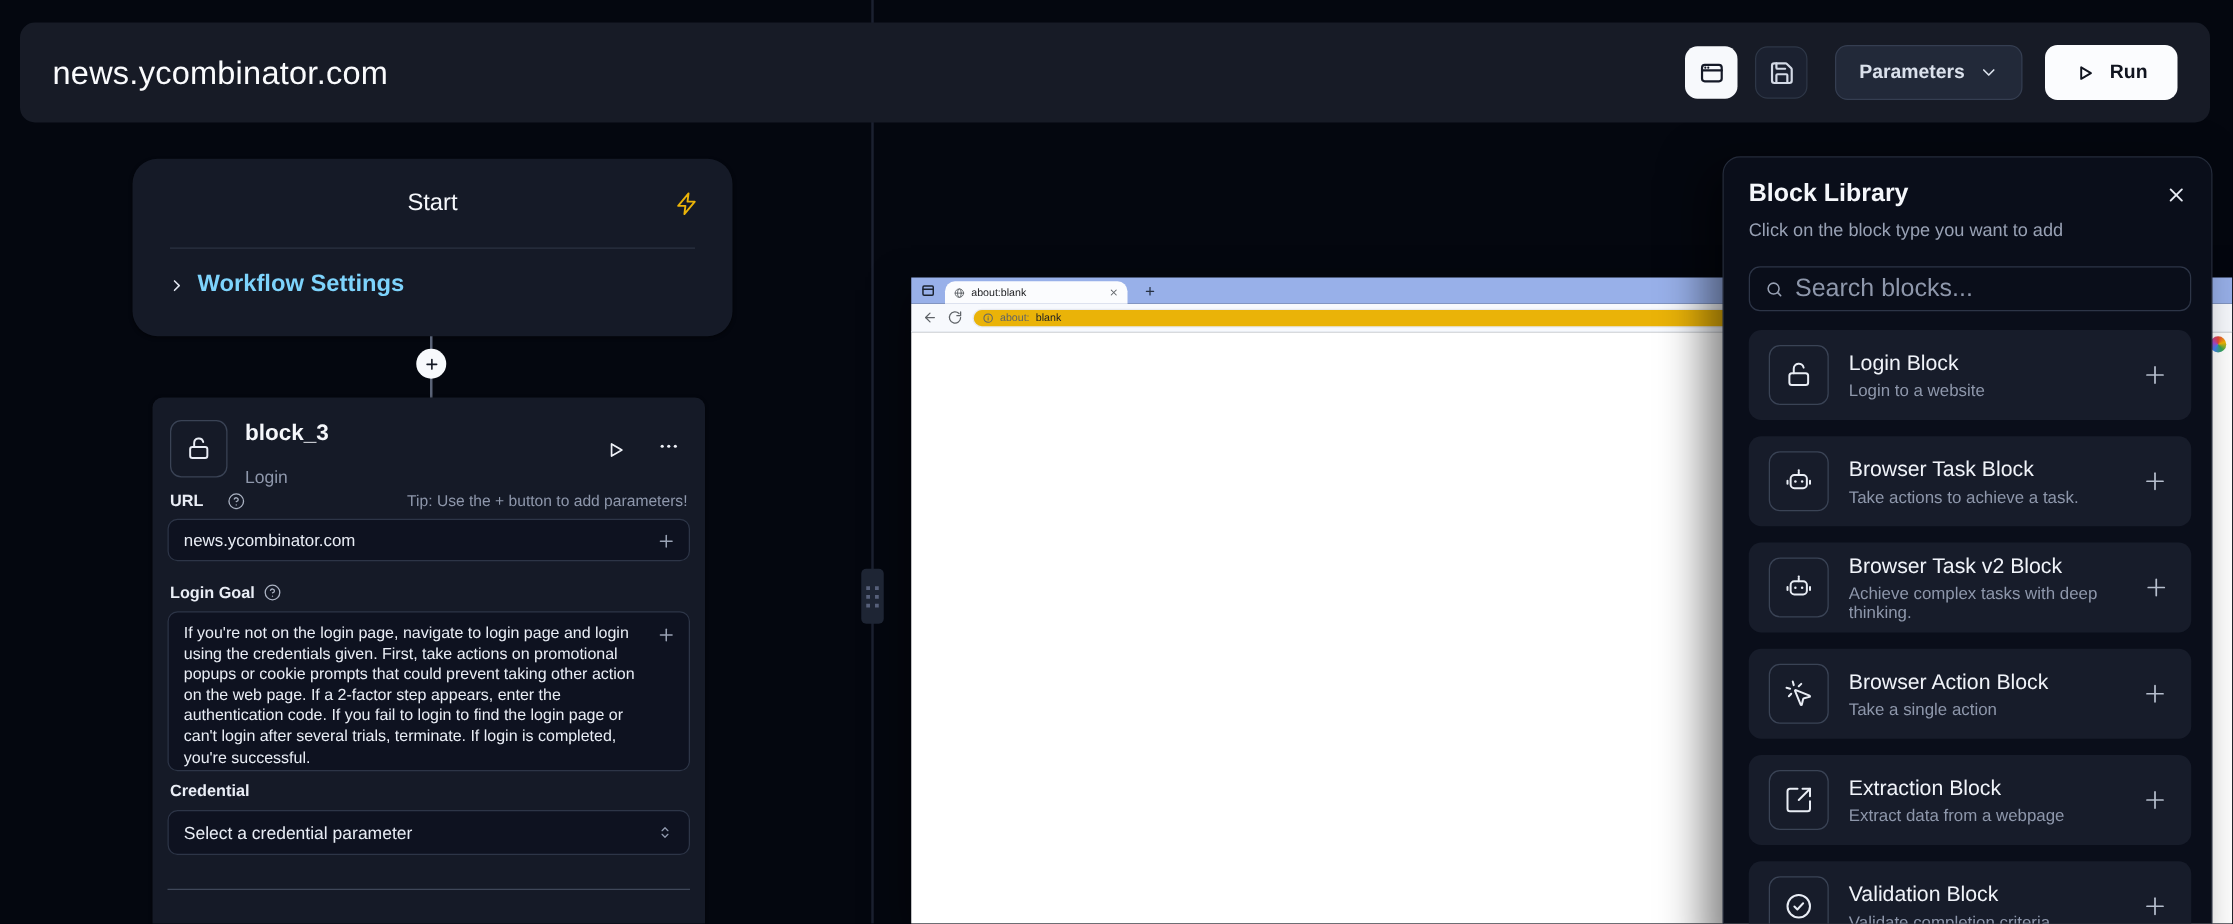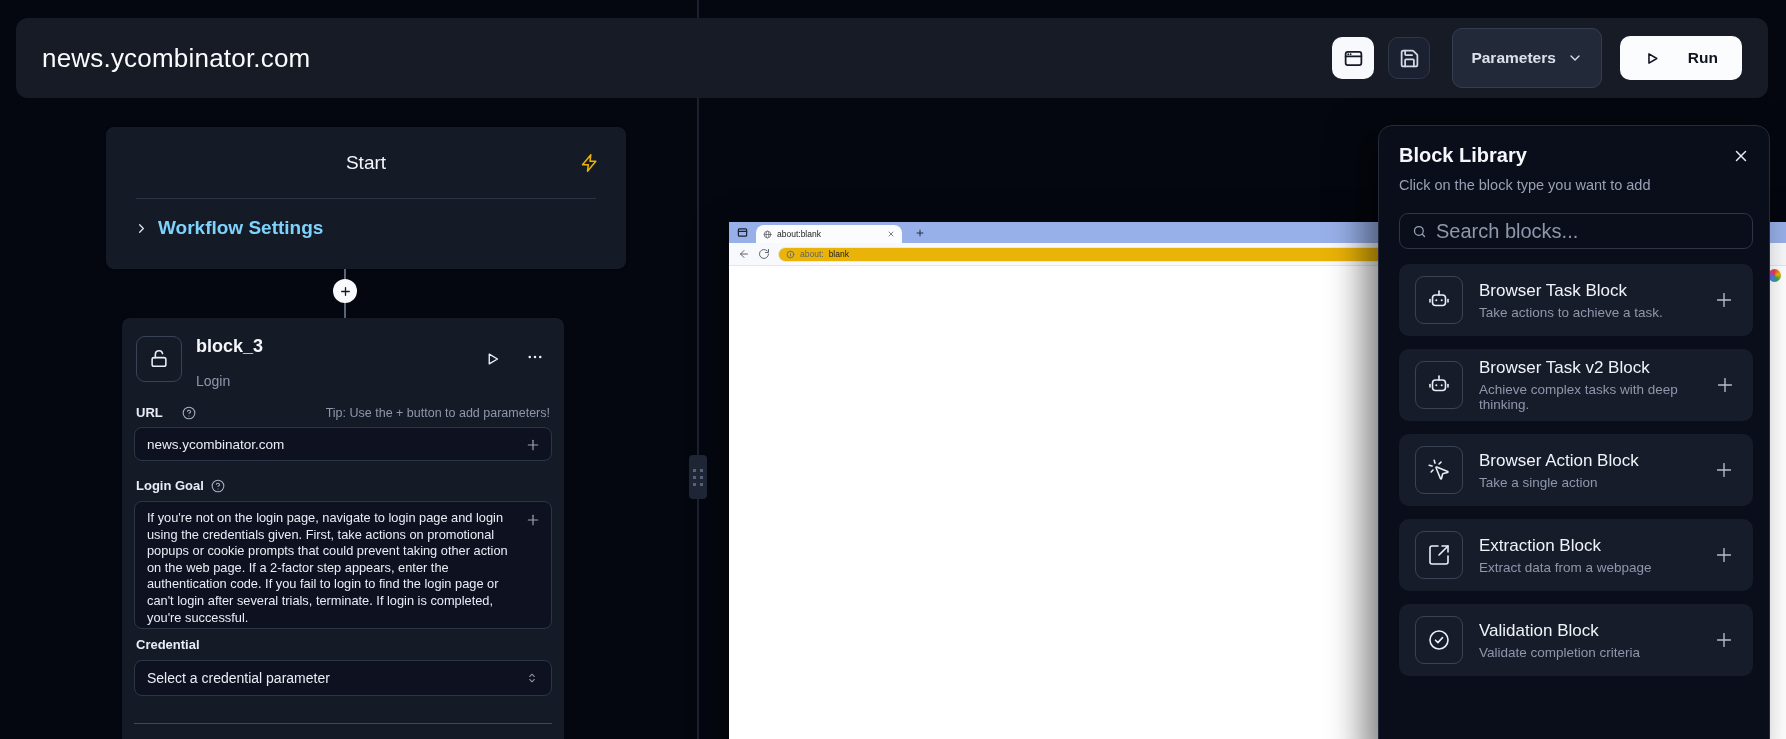--- a/index.html
+++ b/index.html
@@ -43,29 +43,29 @@
 
   
   .topbar { position:absolute; left:16px; top:18px; width:1752px; height:80px; background:#171b26; border-radius:12px;
             display:flex; align-items:center; padding:0 26px; z-index:5; }
   .tb-title { font-size:26px; font-weight:500; color:#fafbfd; letter-spacing:.2px; }
   .tb-actions { margin-left:auto; display:flex; align-items:center; gap:14px; }
   .icon-btn { width:42px; height:42px; border-radius:10px; display:flex; align-items:center; justify-content:center; }
   .icon-btn.white { background:#f7f9fc; color:#141927; }
   .icon-btn.dark { background:#1b2130; border:1px solid #2e3747; color:#d4dae6; }
   .icon-btn svg { width:21px; height:21px; }
-  .btn-params { height:60px; padding:0 18px; border-radius:10px; background:#222939; border:1px solid #353e51;
+  .btn-params { height:44px; padding:0 18px; border-radius:10px; background:#222939; border:1px solid #353e51;
                 display:flex; align-items:center; gap:11px; color:#dbe1ec; font-size:15.5px; font-weight:600; margin-left:8px; }
   .btn-params svg { width:16px; height:16px; }
   .btn-run { height:44px; padding:0 24px; border-radius:10px; background:#fbfcfe; color:#10141f; font-size:15.5px;
-             font-weight:700; display:flex; align-items:center; gap:27px; margin-left:4px; }
+             font-weight:700; display:flex; align-items:center; gap:11px; margin-left:4px; }
   .btn-run svg { width:17px; height:17px; stroke-width:2.2; }
 
   
-  .start-card { position:absolute; left:106px; top:127px; width:520px; height:142px; background:#151a27; border-radius:8px;
+  .start-card { position:absolute; left:106px; top:127px; width:480px; height:142px; background:#151a27; border-radius:20px;
                 box-shadow:0 1px 3px rgba(0,0,0,.4); z-index:2; }
   .start-head { position:relative; height:71px; display:flex; align-items:center; justify-content:center; }
   .start-title { font-size:19px; font-weight:500; color:#f5f7fb; }
   .zap { position:absolute; right:26px; top:26px; width:20px; height:20px; color:#eab308; stroke-width:1.8; }
   .card-hr { margin:0 30px; border-top:1px solid #2b3242; }
   .wf-row { display:flex; align-items:center; gap:9px; padding:18px 28px; cursor:pointer; }
   .wf-row svg { width:15px; height:15px; color:#dfe4ee; }
   .wf-label { font-size:19px; font-weight:600; color:#7dd3fc; }
 
   
@@ -80,21 +80,21 @@
   .lb-head { display:flex; align-items:flex-start; margin:0 2px; }
   .lock-box { width:46px; height:46px; border-radius:9px; border:1px solid #3a4355; display:flex; align-items:center;
               justify-content:center; color:#e9edf5; flex:none; }
   .lock-box svg { width:22px; height:22px; stroke-width:1.7; }
   .lb-names { margin-left:14px; }
   .lb-name { font-size:18px; font-weight:600; color:#f5f7fb; }
   .lb-type { font-size:14px; color:#8e97ab; margin-top:16px; }
   .lb-actions { margin-left:auto; display:flex; align-items:center; gap:24px; padding:12px 6px 0 0; color:#eef1f7; }
   .lb-actions svg { width:18px; height:18px; stroke-width:1.8; }
   .url-row, .goal-row { display:flex; align-items:center; margin:0 2px; }
-  .url-row { margin-top:16px;gap:12px; }
+  .url-row { margin-top:4px;gap:12px; }
   .goal-row { margin-top:17px; }
   .fld-label { font-size:13px; font-weight:700; color:#e9edf5; }
   .help-ic { width:14px; height:14px; color:#aab2c2; margin-left:7px; stroke-width:1.8; }
   .tip { margin-left:auto; font-size:12.5px; color:#8e97ab; }
   .field { position:relative; margin-top:7px; background:#0e1220; border:1px solid #2d3547; border-radius:8px; }
   .url-field { height:34px; }
   .url-field input { width:100%; height:100%; background:transparent; border:none; color:#e9edf5; font-size:13.5px;
                      padding:0 36px 0 12px; }
   .plus-inline { position:absolute; right:6px; color:#9aa3b5; width:24px; height:24px; display:flex; align-items:center;
                  justify-content:center; }
@@ -348,20 +348,40 @@
           <circle cx="11" cy="11" r="7"></circle>
           <path d="m20 20-3.5-3.5"></path>
         </svg>
       <input type="text" placeholder="Search blocks..." style="">
     </div>
     <div class="blist">
         <div class="block-item">
       <div class="icon-box">
         <span class="icon-slot">
               <svg class="ic" viewBox="0 0 24 24">
+                <rect x="4.5" y="10.5" width="15" height="9.5" rx="2"></rect>
+                <path d="M8 10.5V7a4 4 0 0 1 7.9-.9"></path>
+              </svg>
+            </span>
+      </div>
+      <div class="bi-text">
+        <div class="bi-title">Login Block</div>
+        <div class="bi-desc">Login to a website</div>
+      </div>
+      <button class="bi-plus">
+        <svg class="ic" viewBox="0 0 24 24">
+              <path d="M12 5v14"></path>
+              <path d="M5 12h14"></path>
+            </svg>
+      </button>
+    </div>
+        <div class="block-item">
+      <div class="icon-box">
+        <span class="icon-slot">
+              <svg class="ic" viewBox="0 0 24 24">
                 <circle cx="12" cy="3.2" r="0.9" fill="currentColor" stroke="none"></circle>
                 <path d="M12 4.4V7"></path>
                 <rect x="5.5" y="7" width="13" height="10.5" rx="3"></rect>
                 <path d="M3 11.5v2.5"></path>
                 <path d="M21 11.5v2.5"></path>
                 <circle cx="9.3" cy="12.2" r="1" fill="currentColor" stroke="none"></circle>
                 <circle cx="14.7" cy="12.2" r="1" fill="currentColor" stroke="none"></circle>
               </svg>
             </span>
       </div>

